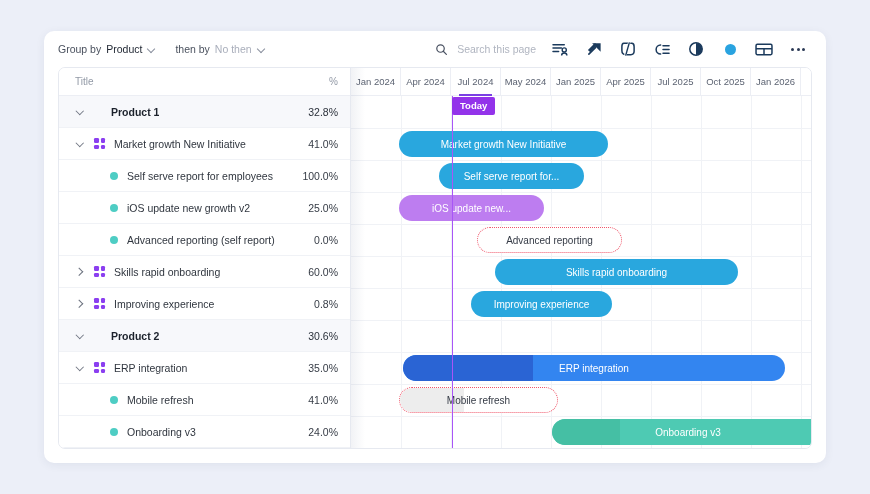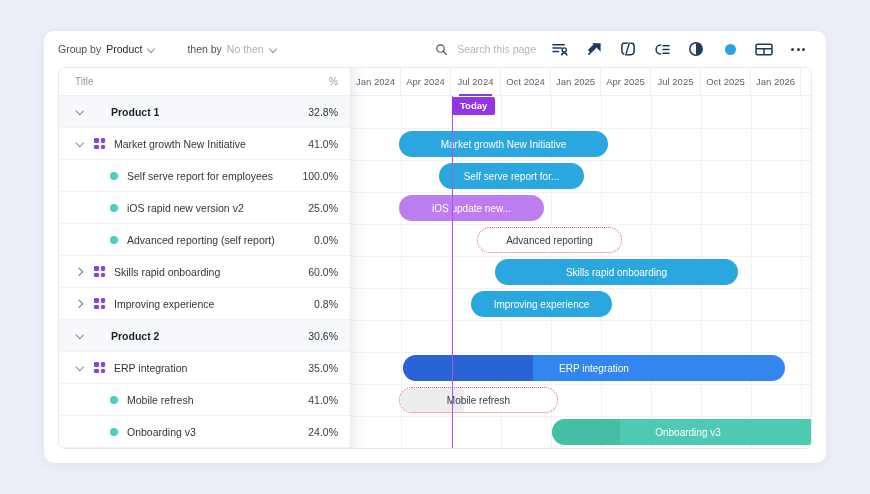--- a/index.html
+++ b/index.html
@@ -63,21 +63,21 @@
   }
   .caret::after {
     content: "";
     position: absolute;
     left: 0; top: 0;
     width: 5px; height: 5px;
     border-right: 1.2px solid #8a909e;
     border-bottom: 1.2px solid #8a909e;
     transform: rotate(45deg);
   }
-  .gb-sep { margin-left: 32px; color: #4a515e; }
+  .gb-sep { margin-left: 20px; color: #4a515e; }
 
   .toolbar-right {
     margin-left: auto;
     display: flex;
     align-items: center;
     margin-right: 18px;
     gap: 14px;
   }
   .search-box {
     display: flex;
@@ -470,21 +470,21 @@
             <span class="r-label">Market growth New Initiative</span>
             <span class="r-pct">41.0%</span>
           </div>
           <div class="row ind-2">
             <span class="cdot"></span>
             <span class="r-label">Self serve report for employees</span>
             <span class="r-pct">100.0%</span>
           </div>
           <div class="row ind-2">
             <span class="cdot"></span>
-            <span class="r-label">iOS rapid new version v2</span>
+            <span class="r-label">iOS update new growth v2</span>
             <span class="r-pct">25.0%</span>
           </div>
           <div class="row ind-2">
             <span class="cdot"></span>
             <span class="r-label">Advanced reporting (self report)</span>
             <span class="r-pct">0.0%</span>
           </div>
           <div class="row ind-1">
             <span class="chev collapsed"></span>
             <span class="quad">
@@ -535,21 +535,21 @@
           </div>
         </div>
     </div>
 
     <div class="timeline">
       <div class="tl-shadow"></div>
       <div class="tl-head" id="tl-head">
           <div class="tl-cell">Jan 2024</div>
           <div class="tl-cell">Apr 2024</div>
           <div class="tl-cell active">Jul 2024</div>
-          <div class="tl-cell">Oct 2024</div>
+          <div class="tl-cell">May 2024</div>
           <div class="tl-cell">Jan 2025</div>
           <div class="tl-cell">Apr 2025</div>
           <div class="tl-cell">Jul 2025</div>
           <div class="tl-cell">Oct 2025</div>
           <div class="tl-cell">Jan 2026</div>
           <div class="tl-cell blank" style="flex: 1 1 0%;"></div>
         </div>
       <div class="tl-body" id="tl-body">
           <div class="vline" style="left: 50px;"></div>
           <div class="vline" style="left: 100px;"></div>

